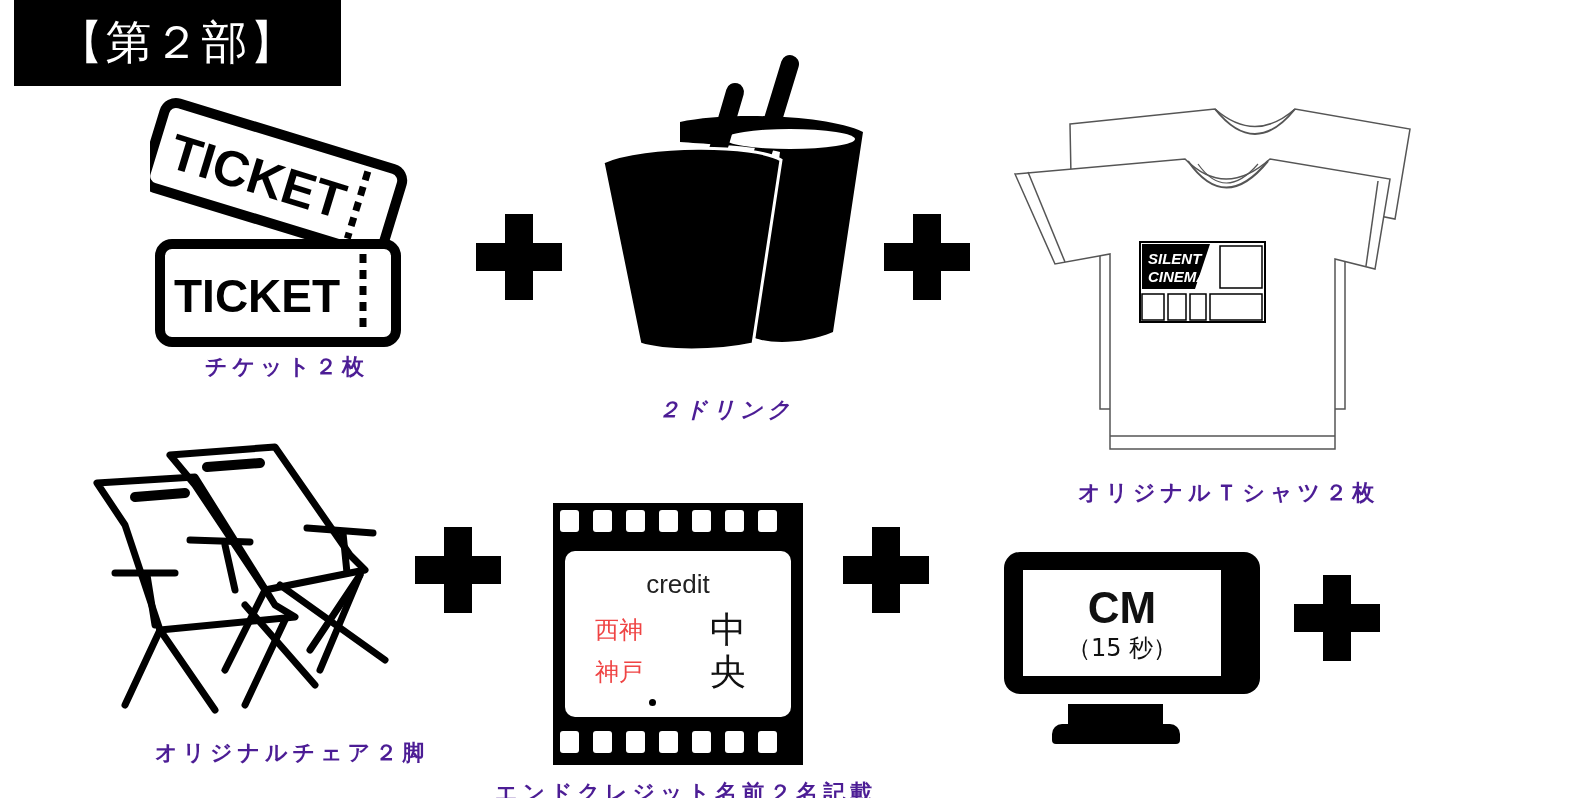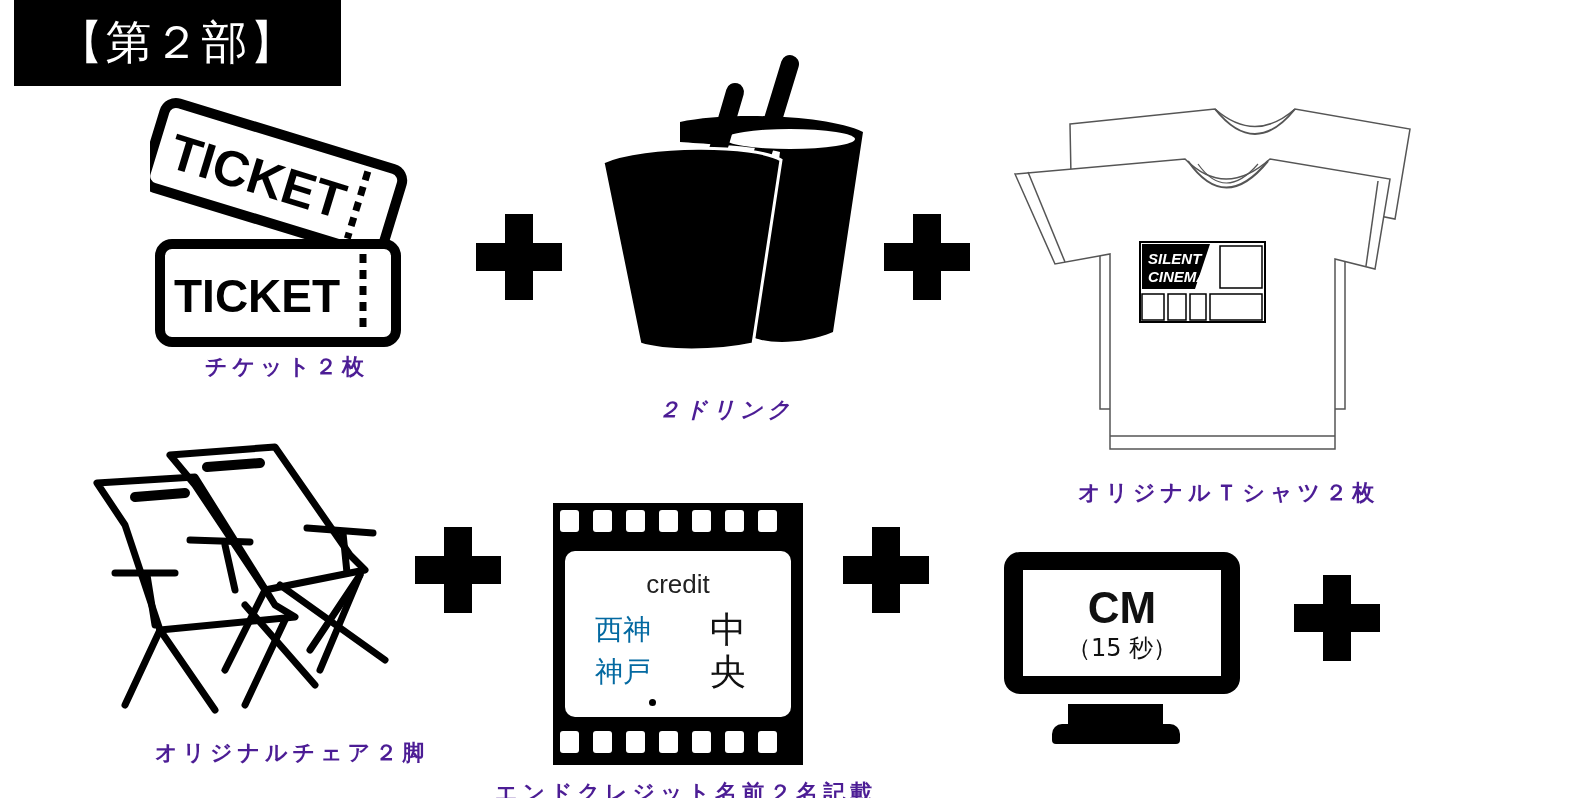--- a/index.html
+++ b/index.html
@@ -114,21 +114,21 @@
     <div style="width:19px;height:22px;background:#fff;border-radius:3px;"></div>
       <div style="width:19px;height:22px;background:#fff;border-radius:3px;"></div>
       <div style="width:19px;height:22px;background:#fff;border-radius:3px;"></div>
       <div style="width:19px;height:22px;background:#fff;border-radius:3px;"></div>
       <div style="width:19px;height:22px;background:#fff;border-radius:3px;"></div>
       <div style="width:19px;height:22px;background:#fff;border-radius:3px;"></div>
       <div style="width:19px;height:22px;background:#fff;border-radius:3px;"></div>
   </div>
   <div class="abs" style="left:12px;top:48px;width:226px;height:166px;background:#fff;border-radius:10px;">
     <div class="abs" style="left:0;top:18px;width:100%;text-align:center;font-size:26px;color:#222;font-family:'Liberation Sans',sans-serif;">credit</div>
-    <div class="abs" style="left:30px;top:58px;font-size:28px;line-height:42px;color:#0369a1;">
+    <div class="abs" style="left:30px;top:58px;font-size:24px;line-height:42px;color:#ef4444;">
       <div>西神</div>
       <div>神戸</div>
     </div>
     <div class="abs" style="left:145px;top:58px;font-size:36px;line-height:42px;color:#111;">
       <div>中</div>
       <div>央</div>
     </div>
     <div class="abs" style="left:84px;top:148px;width:7px;height:7px;border-radius:50%;background:#000;"></div>
   </div>
   <div class="abs" style="left:7px;top:228px;display:flex;gap:14px;">
@@ -141,21 +141,21 @@
       <div style="width:19px;height:22px;background:#fff;border-radius:3px;"></div>
   </div>
 </div>
 <div class="abs label" style="left:495px;top:738px;margin-top:40px;">エンドクレジット名前２名記載</div>
 
 <svg class="abs plus" style="left:843px;top:527px;" viewBox="0 0 86 86">
   <path d="M29 0 H57 V29 H86 V57 H57 V86 H29 V57 H0 V29 H29 Z" fill="#000"></path>
 </svg>
 
 <div class="abs" style="left:1004px;top:552px;">
-  <div style="width:236px;height:142px;background:#000;border-radius:16px;position:relative;">
+  <div style="width:236px;height:142px;background:#000;border-radius:16px;position:relative;padding-left:20px;">
     <div class="abs" style="left:19px;top:18px;width:198px;height:106px;background:#fff;">
       <div class="abs" style="left:0;top:14px;width:100%;text-align:center;font-size:44px;font-weight:bold;line-height:48px;font-family:'Liberation Sans',sans-serif;">CM</div>
       <div class="abs" style="left:0;top:62px;width:100%;text-align:center;font-size:24px;">（15 秒）</div>
     </div>
   </div>
   <div class="abs" style="left:64px;top:152px;width:95px;height:22px;background:#000;"></div>
   <div class="abs" style="left:48px;top:172px;width:128px;height:20px;background:#000;border-radius:10px 10px 4px 4px;"></div>
 </div>
 
 <svg class="abs plus" style="left:1294px;top:575px;" viewBox="0 0 86 86">

